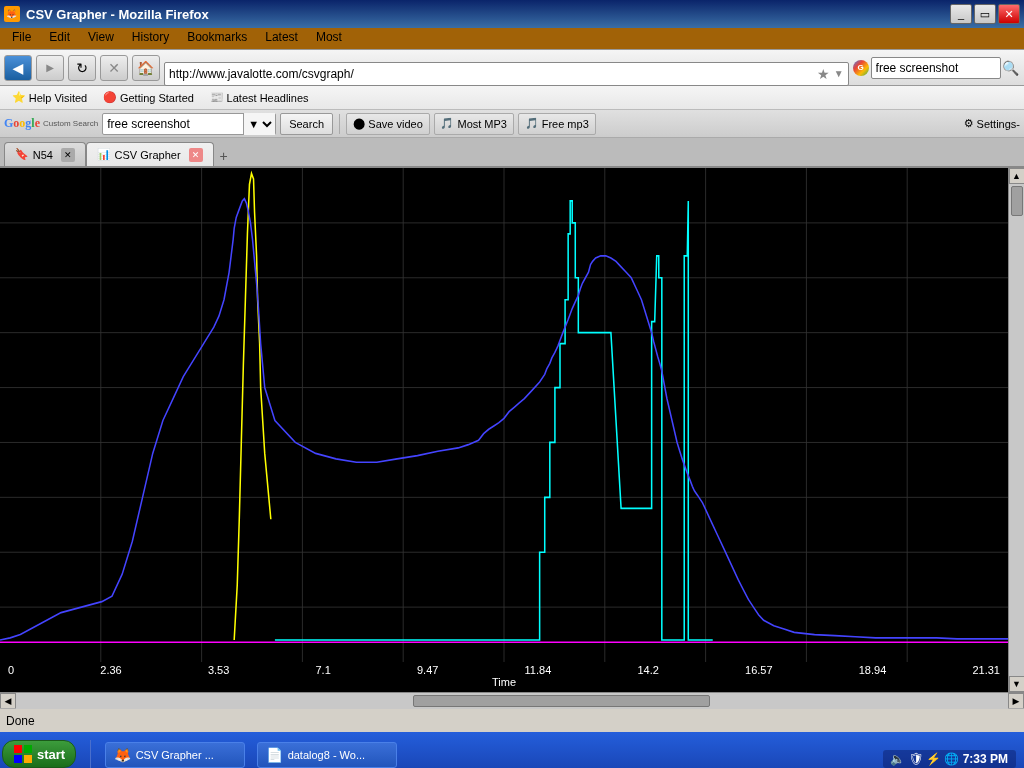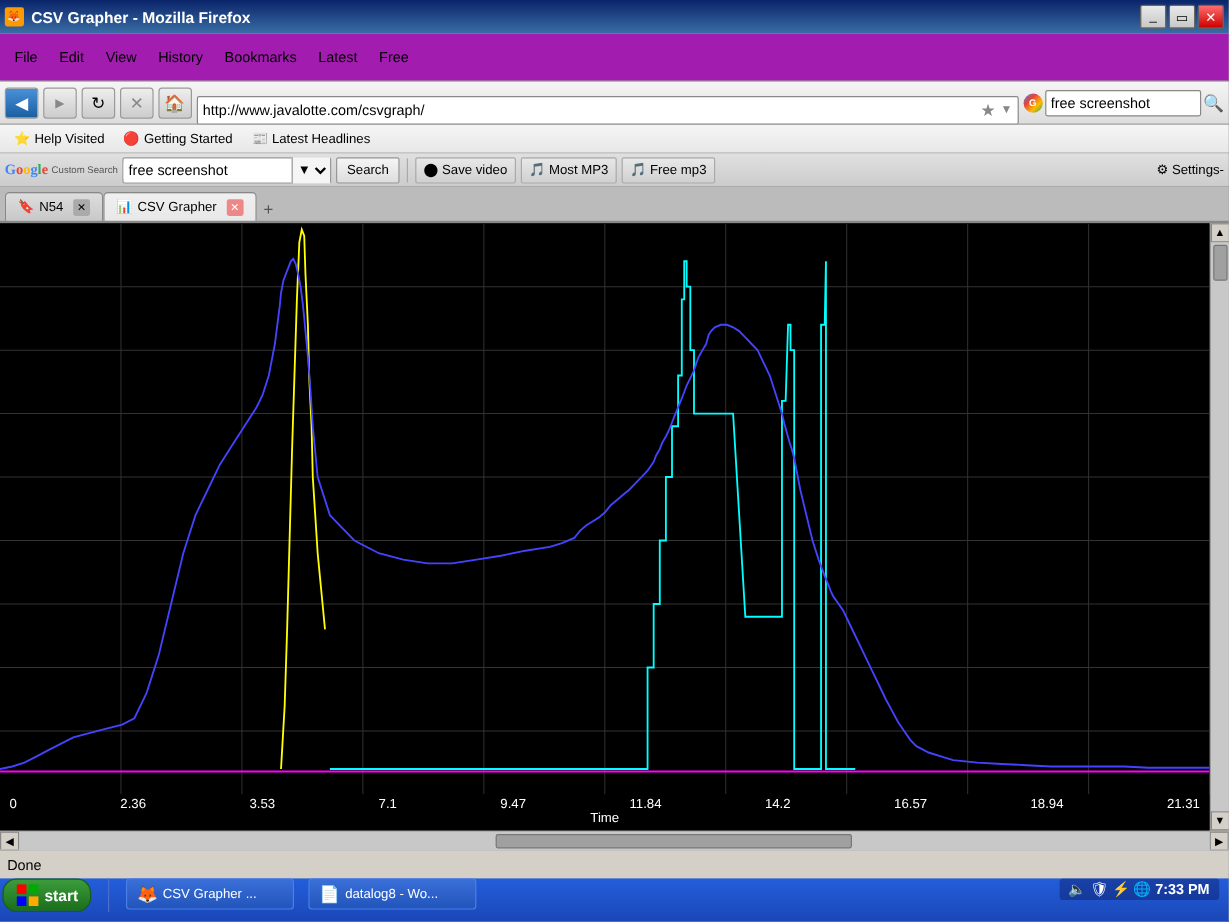--- a/index.html
+++ b/index.html
@@ -21,21 +21,21 @@
     .title-bar-buttons { display: flex; gap: 2px; }
     .tb-btn {
       width: 22px; height: 20px; background: linear-gradient(to bottom, #e8e8e8, #c8c8c8);
       border: 1px solid #666; border-radius: 2px; display: flex; align-items: center; justify-content: center;
       font-size: 11px; cursor: pointer; color: #000;
     }
     .tb-btn.close { background: linear-gradient(to bottom, #ff6b6b, #cc0000); color: white; }
 
     
     .menu-bar {
-      background: #a21caf; height: 40px; display: flex; align-items: center; padding: 0 4px;
+      background: #a16207; height: 22px; display: flex; align-items: flex-start; padding: 0 4px;
       border-bottom: 1px solid #999; gap: 2px;
     }
     .menu-item { padding: 2px 8px; font-size: 12px; cursor: pointer; border-radius: 2px; }
 
     
     .nav-bar {
       background: linear-gradient(to bottom, #f5f5f5, #ddd); height: 36px; display: flex;
       align-items: center; padding: 0 4px; gap: 4px; border-bottom: 1px solid #999;
     }
     .nav-btn {
@@ -127,21 +127,21 @@
       background: #c0c0c0; height: 16px; display: flex; align-items: center;
       border-top: 1px solid #888;
     }
     .scroll-arrow-h { width: 16px; height: 16px; background: #d4d0c8; border: 1px solid #888; display: flex; align-items: center; justify-content: center; font-size: 9px; cursor: pointer; }
     .scroll-track-h { flex: 1; height: 16px; background: #c8c8c8; position: relative; }
     .scroll-thumb-h { position: absolute; top: 2px; left: 40%; width: 30%; height: 12px; background: #a0a0a0; border: 1px solid #777; border-radius: 2px; }
 
     
     .taskbar {
       background: linear-gradient(to bottom, #245edb, #1a47b8); height: 36px; display: flex;
-      align-items: flex-start; padding: 0 2px; gap: 12px;
+      align-items: flex-end; padding: 0 2px; gap: 12px;
     }
     .start-btn {
       display: flex; align-items: center; gap: 4px; padding: 2px 10px;
       background: linear-gradient(to bottom, #3c9c3c, #1a6e1a);
       border: 1px solid #1a5a1a; border-radius: 12px; color: white; font-size: 13px;
       font-weight: bold; cursor: pointer; height: 28px;
     }
     .taskbar-divider { width: 1px; height: 28px; background: #4a6fcc; margin: 0 2px; }
     .taskbar-item {
       display: flex; align-items: center; gap: 4px; padding: 2px 8px;
@@ -178,21 +178,21 @@
     </div>
   </div>
 
   <div class="menu-bar">
     <span class="menu-item">File</span>
     <span class="menu-item">Edit</span>
     <span class="menu-item">View</span>
     <span class="menu-item">History</span>
     <span class="menu-item">Bookmarks</span>
     <span class="menu-item">Latest</span>
-    <span class="menu-item">Free</span>
+    <span class="menu-item">Most</span>
   </div>
 
   <div class="nav-bar">
     <div class="nav-btn primary">◀</div>
     <div class="nav-btn" style="font-size:10px;color:#888">▶</div>
     <div class="nav-btn">↻</div>
     <div class="nav-btn" style="color:#888;">✕</div>
     <div class="nav-btn">🏠</div>
     <div class="address-bar-container">
       <input class="address-bar" type="text" value="http://www.javalotte.com/csvgraph/" style="">

